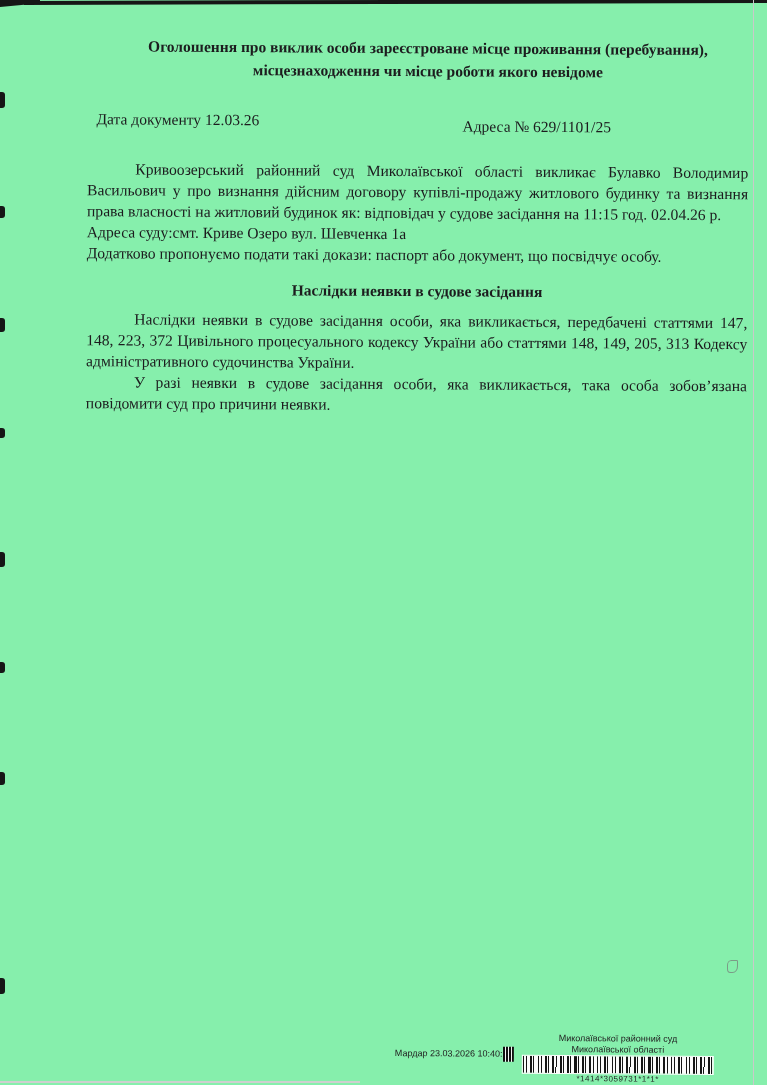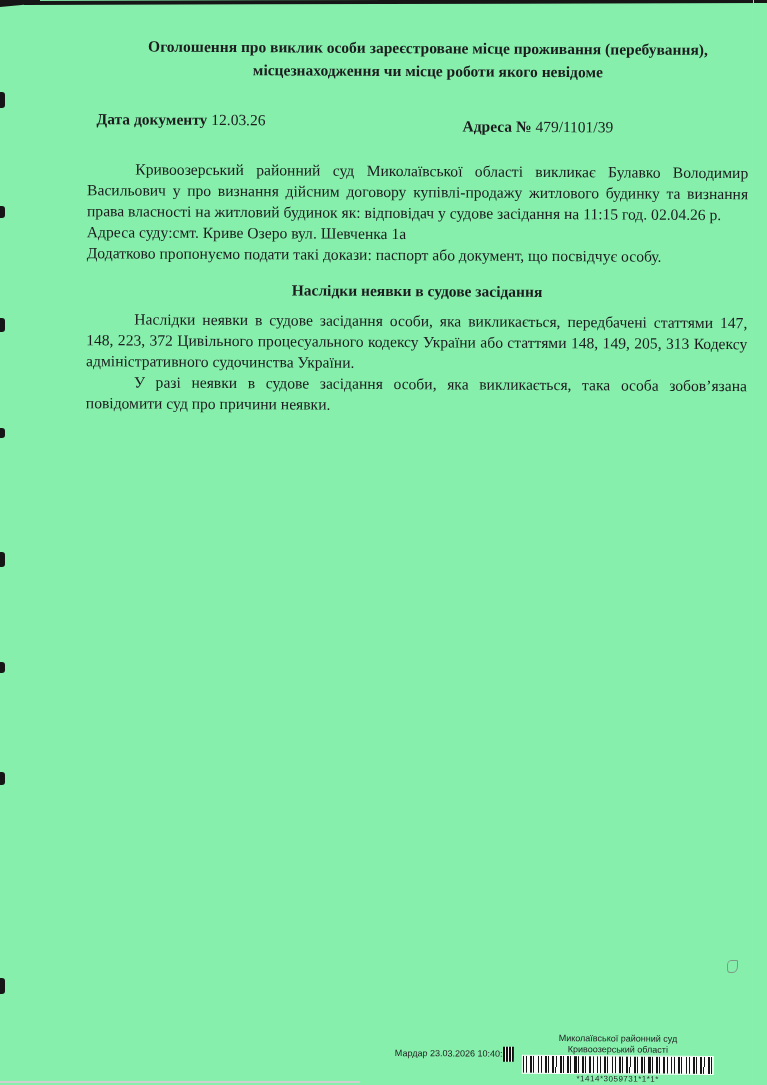--- a/index.html
+++ b/index.html
@@ -19,21 +19,21 @@
   .title{
     position:absolute;top:36px;left:95px;width:660px;
     text-align:center;font-weight:bold;font-size:15.5px;line-height:23px;
   }
   .meta-row{
     position:absolute;top:112px;left:94px;width:655px;
     font-size:15.5px;
   }
   .meta-date{position:absolute;left:0;top:0;}
   .meta-case{position:absolute;left:366px;top:5px;}
-  .bold{font-weight:bold;}
+  .bold{font-weight:normal;}
   .body-block{
     position:absolute;top:160px;left:85px;width:661px;
     font-size:15.6px;line-height:21px;
   }
   .body-block p{margin:0;}
   .justify{text-align:justify;}
   .indent{text-indent:48px;}
   .section-heading{
     margin:15px 0 9px 0;
     text-align:center;font-weight:bold;font-size:15.5px;
@@ -113,39 +113,39 @@
       <div>місцезнаходження чи місце роботи якого невідоме</div>
     </div>
 
     <div class="meta-row">
       <div class="meta-date">
         <span class="bold">Дата документу</span>
         <span>12.03.26</span>
       </div>
       <div class="meta-case">
         <span class="bold">Адреса №</span>
-        <span>479/1101/39</span>
+        <span>629/1101/25</span>
       </div>
     </div>
 
     <div class="body-block">
       <p class="justify indent">Кривоозерський районний суд Миколаївської області викликає Булавко Володимир Васильович у про визнання дійсним договору купівлі-продажу житлового будинку та визнання права власності на житловий будинок як: відповідач у судове засідання на 11:15 год. 02.04.26 р.</p>
       <p>Адреса суду:смт. Криве Озеро вул. Шевченка 1а</p>
       <p>Додатково пропонуємо подати такі докази: паспорт або документ, що посвідчує особу.</p>
       <div class="section-heading">Наслідки неявки в судове засідання</div>
       <p class="justify indent">Наслідки неявки в судове засідання особи, яка викликається, передбачені статтями 147, 148, 223, 372 Цивільного процесуального кодексу України або статтями 148, 149, 205, 313 Кодексу адміністративного судочинства України.</p>
       <p class="justify indent">У разі неявки в судове засідання особи, яка викликається, така особа зобов’язана повідомити суд про причини неявки.</p>
     </div>
 
     <div class="stamp-text">Мардар 23.03.2026 10:40:29</div>
     <div class="stamp-mark"></div>
 
     <div class="barcode-block">
       <div class="court-lines">
         <div>Миколаївської районний суд</div>
-        <div>Кривоозерський області</div>
+        <div>Миколаївської області</div>
       </div>
       <div class="barcode"></div>
       <div class="barcode-text">*1414*3059731*1*1*</div>
     </div>
 
   </div>
 </div>
 
 </body></html>

